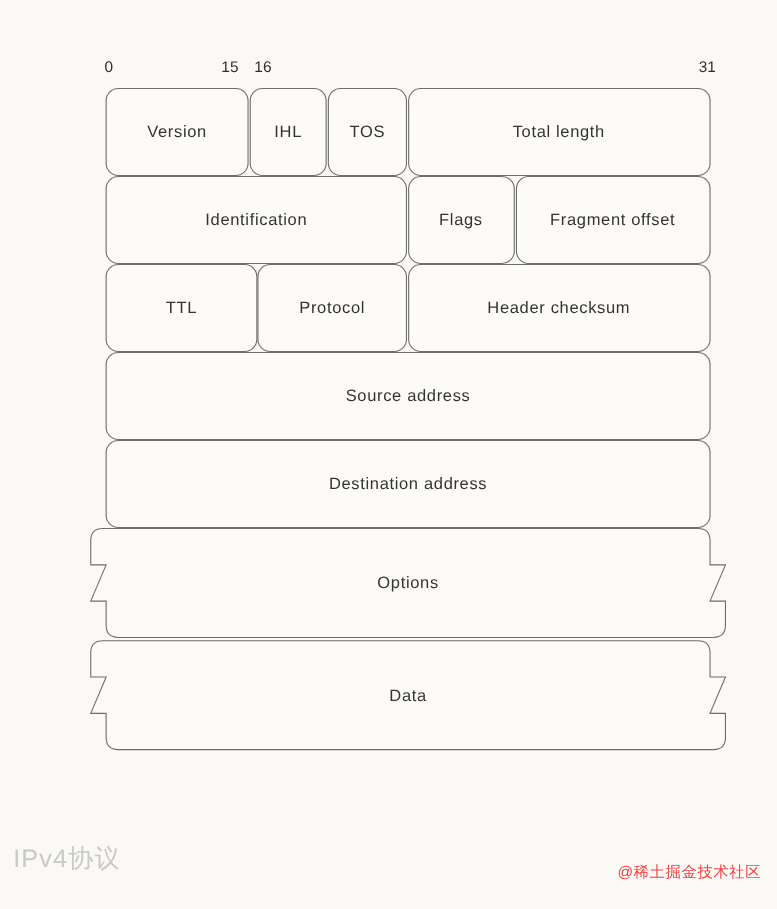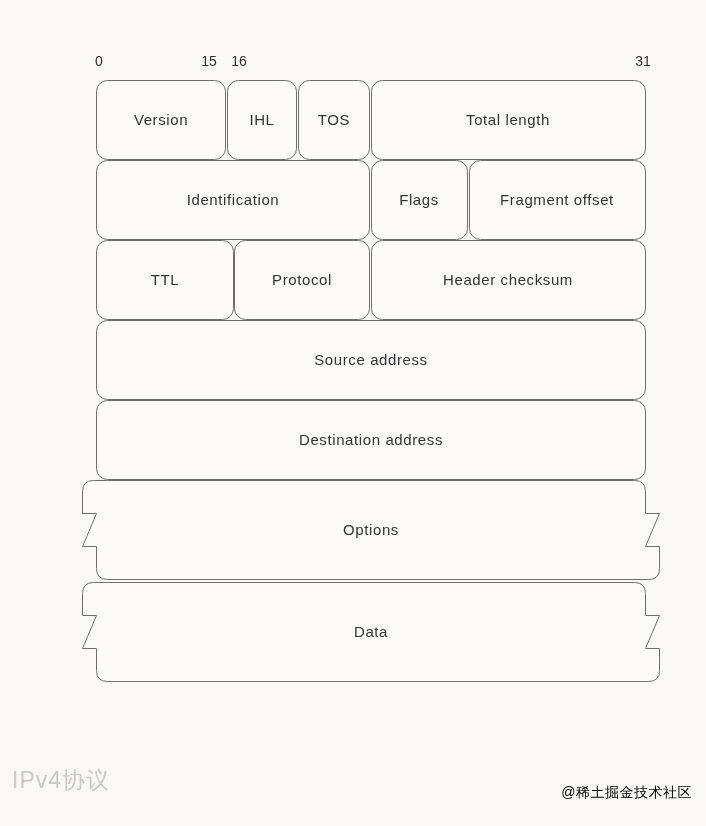--- a/index.html
+++ b/index.html
@@ -63,21 +63,21 @@
     font-size: 23px;
     color: #C9C9C5;
     letter-spacing: 1px;
   }
   .watermark-text {
     position: absolute;
     right: 14px;
     top: 784px;
     font-family: "Liberation Sans", sans-serif;
     font-size: 14px;
-    color: #000000;
+    color: #ef4444;
     letter-spacing: 0.5px;
   }
 </style>
 </head>
 <body>
 
 <div id="diagram-root">
 
   <svg class="diagram" viewBox="0 0 706 826">
 

